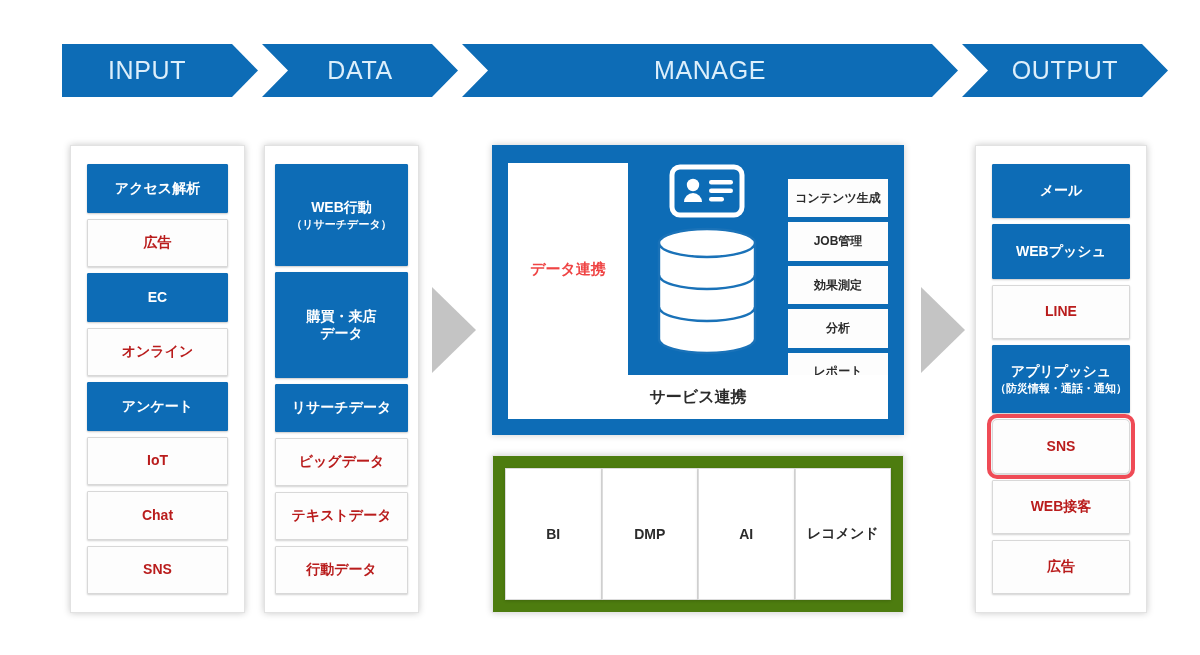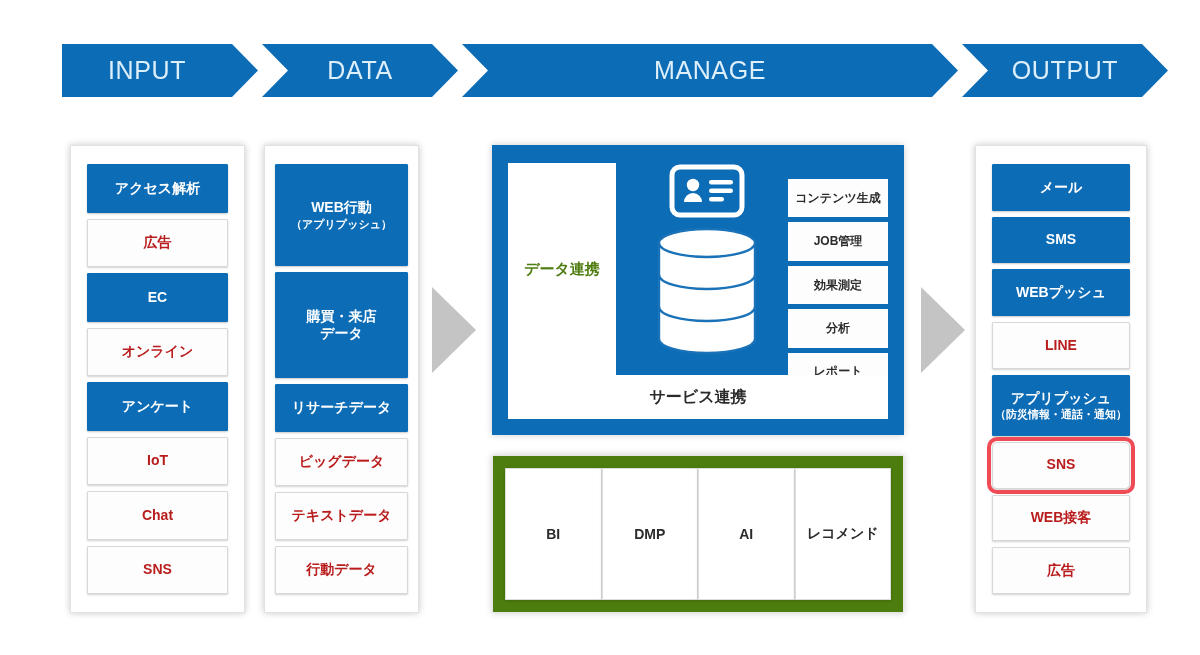--- a/index.html
+++ b/index.html
@@ -132,28 +132,28 @@
     position: absolute;
     left: 492px; top: 145px;
     width: 412px; height: 290px;
     background: #0d6cb6;
     box-sizing: border-box;
     box-shadow: 0 0 7px rgba(0,0,0,0.2);
   }
   .renkei-box {
     position: absolute;
     left: 16px; top: 18px;
-    width: 108px; height: 212px;
+    width: 120px; height: 212px;
     background: #ffffff;
     display: flex;
     align-items: center;
     justify-content: center;
     font-size: 15px;
     font-weight: bold;
-    color: #4d7c0f;
+    color: #ef4444;
     box-sizing: border-box;
   }
   .center-art {
     position: absolute;
     left: 140px; top: 18px;
     width: 150px; height: 212px;
     display: flex;
     flex-direction: column;
     align-items: center;
     justify-content: flex-start;
@@ -268,21 +268,21 @@
       <div class="chip white">
           <span>SNS</span>
         </div>
     </div>
   </div>
 
   <div class="col col-data">
     <div class="col-inner">
       <div class="chip blue" style="flex-grow:2.4">
         <span>WEB行動</span>
-        <span class="sub">（アプリプッシュ）</span>
+        <span class="sub">（リサーチデータ）</span>
       </div>
       <div class="chip blue" style="flex-grow:2.4">
         <span style="white-space:pre-line">購買・来店
 データ</span>
       </div>
       <div class="chip blue">
           <span>リサーチデータ</span>
         </div>
       <div class="chip white">
           <span>ビッグデータ</span>
@@ -363,23 +363,20 @@
         <span>レコメンド</span>
       </div>
   </div>
 
   <div class="col col-output">
     <div class="col-inner">
       <div class="chip blue">
           <span>メール</span>
         </div>
       <div class="chip blue">
-          <span>SMS</span>
-        </div>
-      <div class="chip blue">
           <span>WEBプッシュ</span>
         </div>
       <div class="chip white">
           <span>LINE</span>
         </div>
       <div class="chip blue">
         <span>アプリプッシュ</span>
         <span class="sub">（防災情報・通話・通知）</span>
       </div>
       <div class="chip white highlight">

